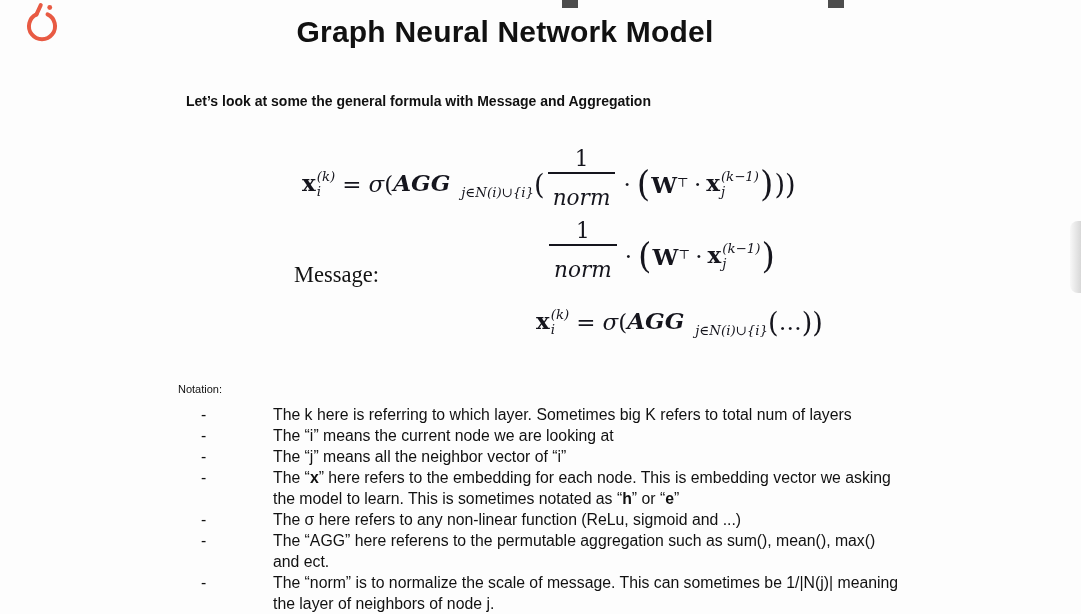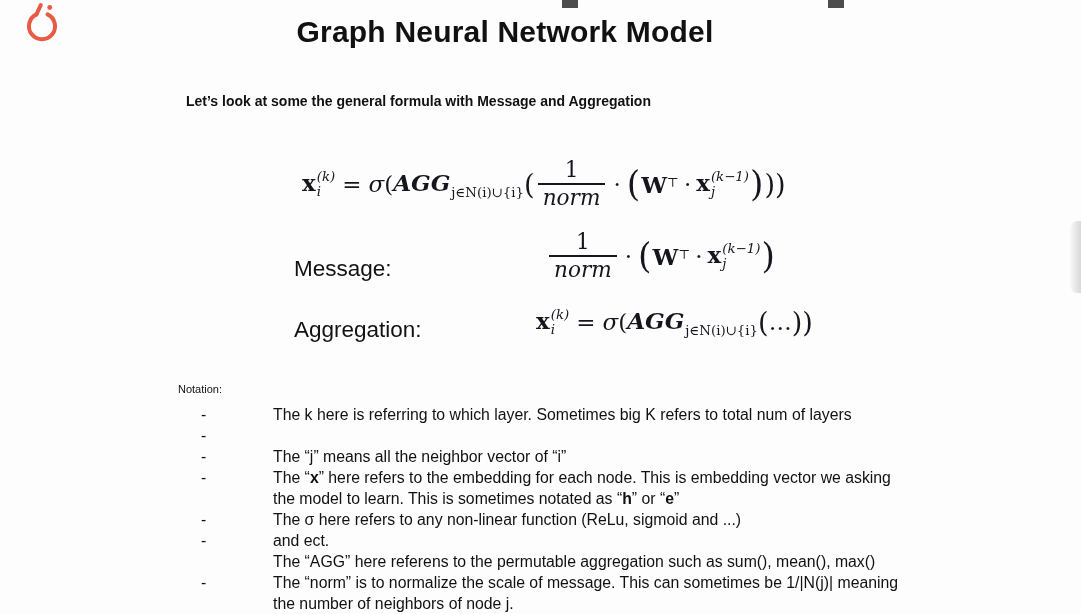--- a/index.html
+++ b/index.html
@@ -13,38 +13,38 @@
   #right-tab{position:absolute;left:1070px;top:221px;width:11px;height:72px;
     background:linear-gradient(to left,#d8d8d8,#f8f8f8);border-radius:8px 0 0 8px;}
   
   #logo{position:absolute;left:24px;top:1px;width:36px;height:45px;}
   
   #title{position:absolute;left:0;top:15px;width:1010px;text-align:center;
     font-size:30px;font-weight:bold;letter-spacing:.2px;}
   #subtitle{position:absolute;left:186px;top:93px;font-size:14px;font-weight:bold;white-space:nowrap;}
   
   .rowlabel{position:absolute;font-size:22.5px;color:#121212;}
-  #msg-label{left:294px;top:256px;}
+  #msg-label{left:294px;top:262px;font-family:Liberation Serif, serif;}
   #agg-label{left:294px;top:317px;}
   
   .math{position:absolute;display:flex;align-items:center;white-space:nowrap;
     font-family:"DejaVu Serif","Liberation Serif",serif;color:#15151d;font-size:23px;}
   #main-formula{left:302px;top:154px;height:60px;}
   #message-formula{left:546px;top:227px;height:58px;}
   #aggregation-formula{left:536px;top:302px;height:40px;}
   .it{font-style:italic;}
   .bd{font-weight:bold;}
   .tok{display:inline-block;}
   .ss{display:inline-flex;flex-direction:column;align-items:flex-start;
     font-size:0.58em;line-height:1.12;vertical-align:middle;margin-left:1px;}
-  sub.s{font-size:0.58em;vertical-align:-0.45em;margin-left:1px;}
+  sub.s{font-size:0.58em;font-style:italic;vertical-align:-0.45em;margin-left:11px;}
   sup.t{font-size:0.55em;vertical-align:0.5em;}
   .frac{display:inline-flex;flex-direction:column;align-items:center;
     line-height:1.2;font-size:0.94em;margin:0 3px;text-align:center;}
-  .frac .den{border-top:2px solid #15151d;padding:0 5px;font-style:italic;}
+  .frac .den{border-top:2px solid #15151d;padding:11px 5px;font-style:italic;}
   .cdot{margin:0 5px;}
   .eq{margin:0 7px;}
   .pm{font-size:1.18em;}
   .pb{font-size:1.5em;display:inline-block;transform:scaleY(1.04);margin:0 1px;}
   
   #notation-heading{position:absolute;left:178px;top:383px;font-size:11px;}
   #bullets{position:absolute;left:201px;top:404px;font-size:15.8px;line-height:21px;}
   .bullet{display:flex;}
   .dash{width:31px;flex:0 0 31px;}
   .btext .ln{white-space:nowrap;margin-left:41px;}
@@ -104,21 +104,20 @@
     <span class="pb">(</span>
     <span class="tok"><span class="bd">W</span><sup class="t">⊤</sup></span>
     <span class="cdot">·</span>
     <span class="tok"><span class="bd">x</span><span class="ss">
           <span class="it">(k−1)</span>
           <span class="it">j</span>
         </span></span>
     <span class="pb">)</span>
   </div>
 
-  <div class="rowlabel" id="agg-label">Aggregation:</div>
   <div class="math" id="aggregation-formula">
     <span class="tok"><span class="bd">x</span><span class="ss">
           <span class="it">(k)</span>
           <span class="it">i</span>
         </span></span>
     <span class="eq">=</span>
     <span class="it">σ</span>
       <span>(</span>
     <span class="tok"><span class="bd it">AGG</span><sub class="s">j∈N(i)∪{i}</sub></span>
     <span class="pm">(</span>
@@ -129,20 +128,23 @@
   <div id="notation-heading">Notation:</div>
   <div id="bullets">
     <div class="bullet">
         <span class="dash">-</span>
         <span class="btext">
           <div class="ln"><span>The k here is referring to which layer. Sometimes big K refers to total num of layers</span></div>
         </span>
       </div>
     <div class="bullet">
         <span class="dash">-</span>
+        <span class="btext">
+          <div class="ln"><span>The “i” means the current node we are looking at</span></div>
+        </span>
       </div>
     <div class="bullet">
         <span class="dash">-</span>
         <span class="btext">
           <div class="ln"><span>The “j” means all the neighbor vector of “i”</span></div>
         </span>
       </div>
     <div class="bullet">
         <span class="dash">-</span>
         <span class="btext">
@@ -152,26 +154,26 @@
       </div>
     <div class="bullet">
         <span class="dash">-</span>
         <span class="btext">
           <div class="ln"><span>The σ here refers to any non-linear function (ReLu, sigmoid and ...)</span></div>
         </span>
       </div>
     <div class="bullet">
         <span class="dash">-</span>
         <span class="btext">
+          <div class="ln"><span>The “AGG” here referens to the permutable aggregation such as sum(), mean(), max()</span></div>
           <div class="ln"><span>and ect.</span></div>
-          <div class="ln"><span>The “AGG” here referens to the permutable aggregation such as sum(), mean(), max()</span></div>
         </span>
       </div>
     <div class="bullet">
         <span class="dash">-</span>
         <span class="btext">
           <div class="ln"><span>The “norm” is to normalize the scale of message. This can sometimes be 1/|N(j)| meaning</span></div>
-          <div class="ln"><span>the number of neighbors of node j.</span></div>
+          <div class="ln"><span>the layer of neighbors of node j.</span></div>
         </span>
       </div>
   </div>
 
 </div>
 
 </body></html>

